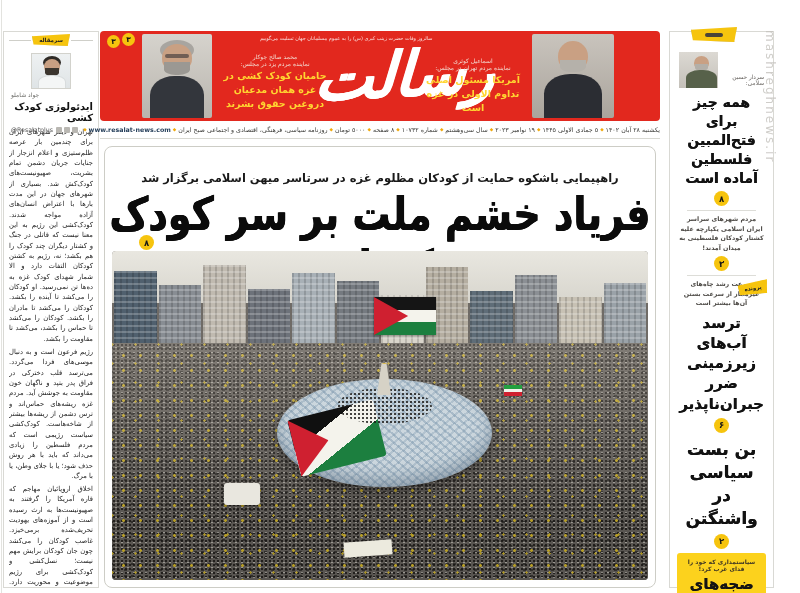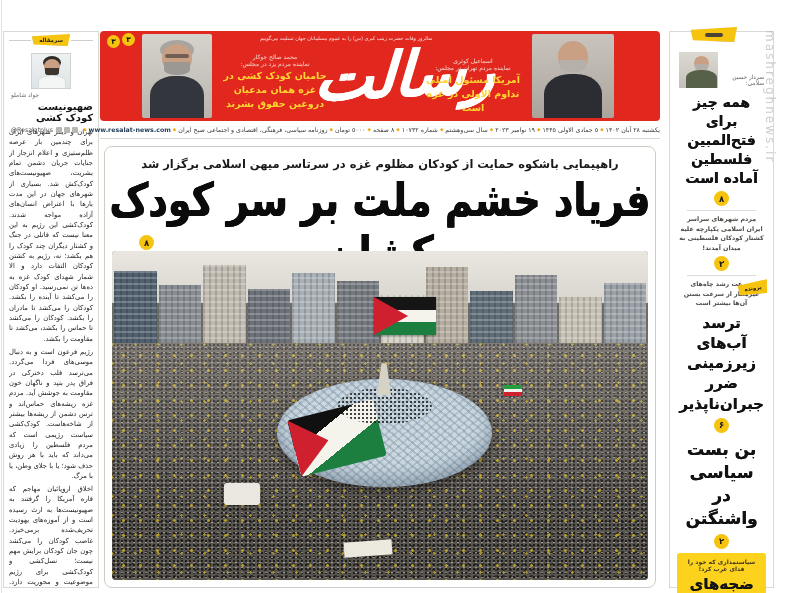--- a/index.html
+++ b/index.html
@@ -65,21 +65,21 @@
   .sep { margin:0 2px; }
   .sep::before { content:"◆"; color:#f0a90c; font-size:4.5px; vertical-align:1px; }
   .site { color:#28415c; font-weight:bold; }
   .handle { color:#555; direction:ltr; }
   .soc { display:inline-flex; gap:2px; margin:0 3px; }
   .soc span { width:6px; height:6px; background:#b9b7b2; border-radius:1px; display:inline-block; }
 
   
   .lead { position:absolute; left:104px; top:146px; width:552px; height:442px;
     border:1px solid #cdcdc6; border-radius:8px; background:#fff; }
-  .lead-kicker { margin-top:10px; text-align:center; font-size:11.5px; font-weight:bold; color:#1a1a1a; }
+  .lead-kicker { margin-top:24px; text-align:center; font-size:11.5px; font-weight:bold; color:#1a1a1a; }
   .lead-headline { margin-top:2px; text-align:center; font-size:38px; font-weight:bold; color:#0b0b0b;
     letter-spacing:-1px; transform:scaleY(1.22); transform-origin:top center;
     text-shadow:.4px 0 0 #0b0b0b,-.4px 0 0 #0b0b0b; }
   .lead .pg { position:absolute; left:34px; top:88px; }
 
   
   .photo { position:absolute; left:7px; right:7px; top:104px; bottom:7px;
     border-radius:4px; overflow:hidden; background:#6f6b66; }
   .sky { position:absolute; top:0; left:0; right:0; height:52px;
     background:linear-gradient(180deg,#e9e7e0,#d7d5cd); }
@@ -175,21 +175,21 @@
     <div class="ed-tabrow">
       <div class="ed-tab ribbon">سرمقاله</div>
     </div>
     <div class="ed-photo">
       <span class="hair" style="left:11px;top:2px;width:18px;height:13px;background:#2e2a26;"></span>
       <span class="head" style="left:12px;top:5px;width:16px;height:15px;"></span>
       <span class="hair" style="left:13px;top:14px;width:14px;height:8px;background:#3c362f;border-radius:0 0 45% 45%;"></span>
       <span class="torso" style="left:6px;top:21px;width:28px;height:15px;background:#f4f6f6;border:1px solid #d8dcdd;"></span>
     </div>
     <div class="ed-byline">جواد شاملو</div>
-    <div class="ed-title">صهیونیست کودک کشی</div>
+    <div class="ed-title">ایدئولوژی کودک کشی</div>
     <div class="ed-body">
       <p>تهران و دیگر شهرهای ایران برای چندمین بار عرصه ظلم‌ستیزی و اعلام انزجار از جنایات جریان دشمن تمام بشریت، صهیونیست‌های کودک‌کش شد. بسیاری از شهرهای جهان در این مدت بارها با اعتراض انسان‌های آزاده مواجه شدند. کودک‌کشی این رژیم به این معنا نیست که قاتلی در جنگ و کشتار دیگران چند کودک را هم بکشد؛ نه، رژیم به کشتن کودکان التفات دارد و الا شمار شهدای کودک غزه به ده‌ها تن نمی‌رسید. او کودکان را می‌کشد تا آینده را بکشد. کودکان را می‌کشد تا مادران را بکشد. کودکان را می‌کشد تا حماس را بکشد، می‌کشد تا مقاومت را بکشد.</p>
       <p>رژیم فرعون است و به دنبال موسی‌های فردا می‌گردد. می‌ترسد قلب دخترکی در فراق پدر بتپد و ناگهان خون مقاومت به جوشش آید. مردم غزه ریشه‌های حماس‌اند و ترس دشمن از ریشه‌ها بیشتر از شاخه‌هاست. کودک‌کشی سیاست رژیمی است که مردم فلسطین را زیادی می‌داند که باید با هر روش حذف شود؛ یا با جلای وطن، یا با مرگ.</p>
       <p>اخلاق اروپائیان مهاجم که قاره آمریکا را گرفتند به صهیونیست‌ها به ارث رسیده است و از آموزه‌های یهودیت تحریف‌شده برمی‌خیزد. غاصب کودکان را می‌کشد چون جان کودکان برایش مهم نیست؛ نسل‌کشی و کودک‌کشی برای رژیم موضوعیت و محوریت دارد. اسرائیل می‌کوشد آینده فلسطین را بکشد، فردایی که هرگز آن را نخواهد دید.</p>
     </div>
   </div>
 
   <div class="masthead">
     <div class="mh-topline">سالروز وفات حضرت زینب کبری (س) را به عموم مسلمانان جهان تسلیت می‌گوییم</div>
     <div class="mh-circle" style="right:540px;top:4px;">۳</div>

